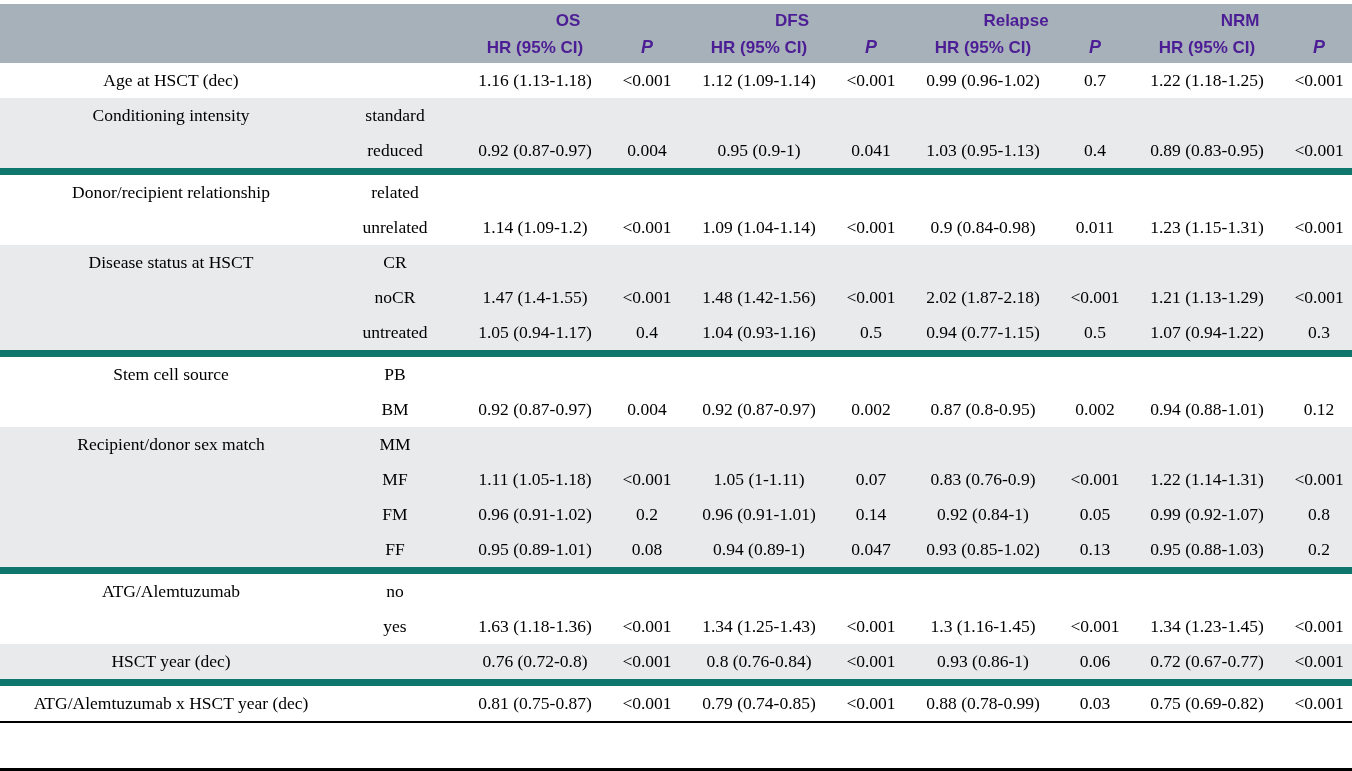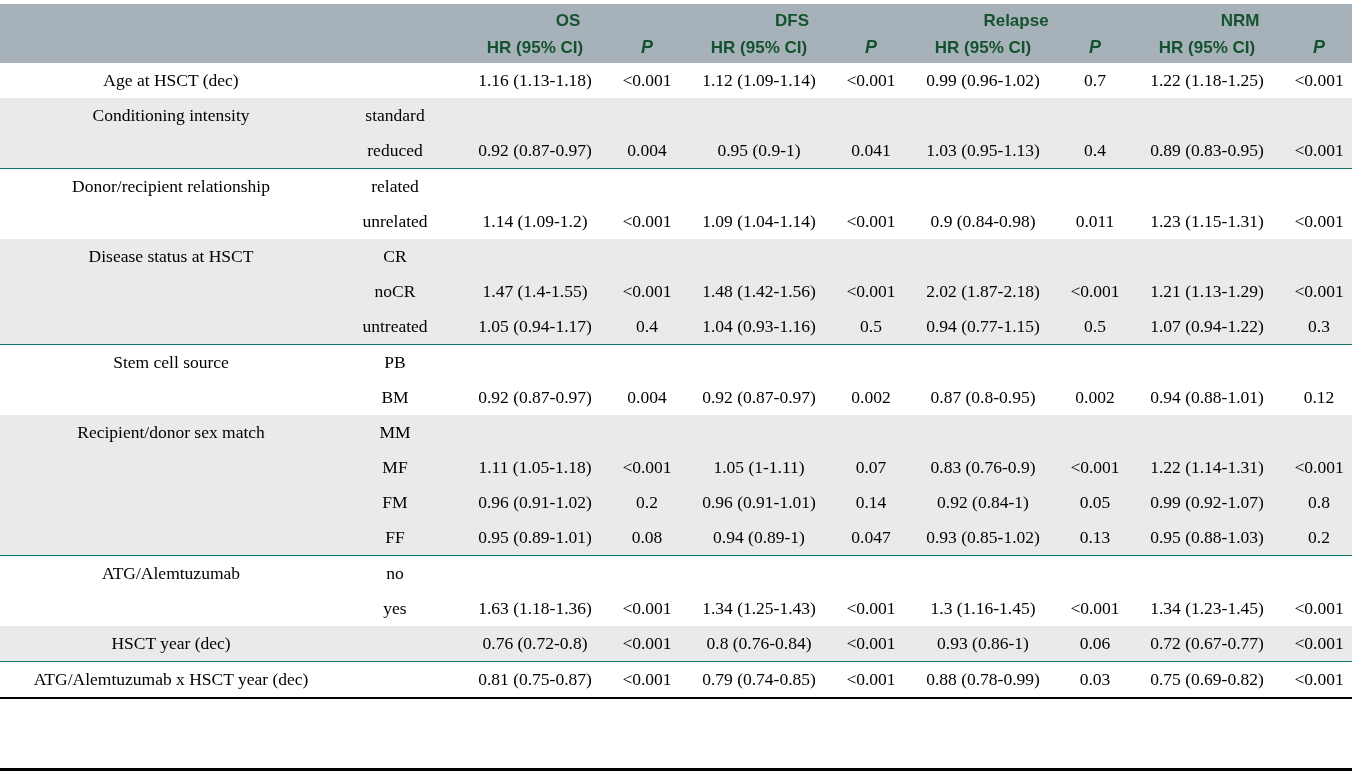--- a/index.html
+++ b/index.html
@@ -5,34 +5,34 @@
   html, body { margin:0; padding:0; background:#fff; }
   .page {
     position:relative; width:1352px; height:771px; background:#fff;
     overflow:hidden; font-family:"Liberation Serif", serif;
   }
   table.hr-table {
     border-collapse:collapse; table-layout:fixed;
     width:1352px; margin-top:4px;
   }
   thead th {
-    background:#a6b1ba; color:#14532d;
+    background:#a6b1ba; color:#4c1d95;
     font-family:"Liberation Sans", sans-serif;
     font-weight:bold; font-size:17px; padding:0; text-align:center;
   }
   thead tr.group-row th { height:27px; vertical-align:bottom; padding-bottom:1px; }
   thead tr.sub-row th { height:31px; vertical-align:middle;margin-top:28px; }
   thead th.p-head { font-style:italic; font-size:18px; }
   tbody td {
     font-size:17.5px; color:#000; height:35px; padding:0;
     text-align:center; white-space:nowrap; overflow:hidden; vertical-align:middle;
   }
   td.variable-cell { text-align:center; padding-left:8px; }
   tr.shaded td { background:#e8eaec; }
-  tr.sep td { border-bottom:1px solid #0f766e; }
+  tr.sep td { border-bottom:7px solid #0f766e; }
   tbody tr.last td { border-bottom:2px solid #000;margin-top:32px; }
   .footnote {
     font-size:15.5px; line-height:1.55; color:#000;
     padding:9px 6px 0 6px;
   }
   .bottom-rule {
     position:absolute; left:0; bottom:0; width:1352px; height:3px; background:#000;
   }
 </style>
 </head>

